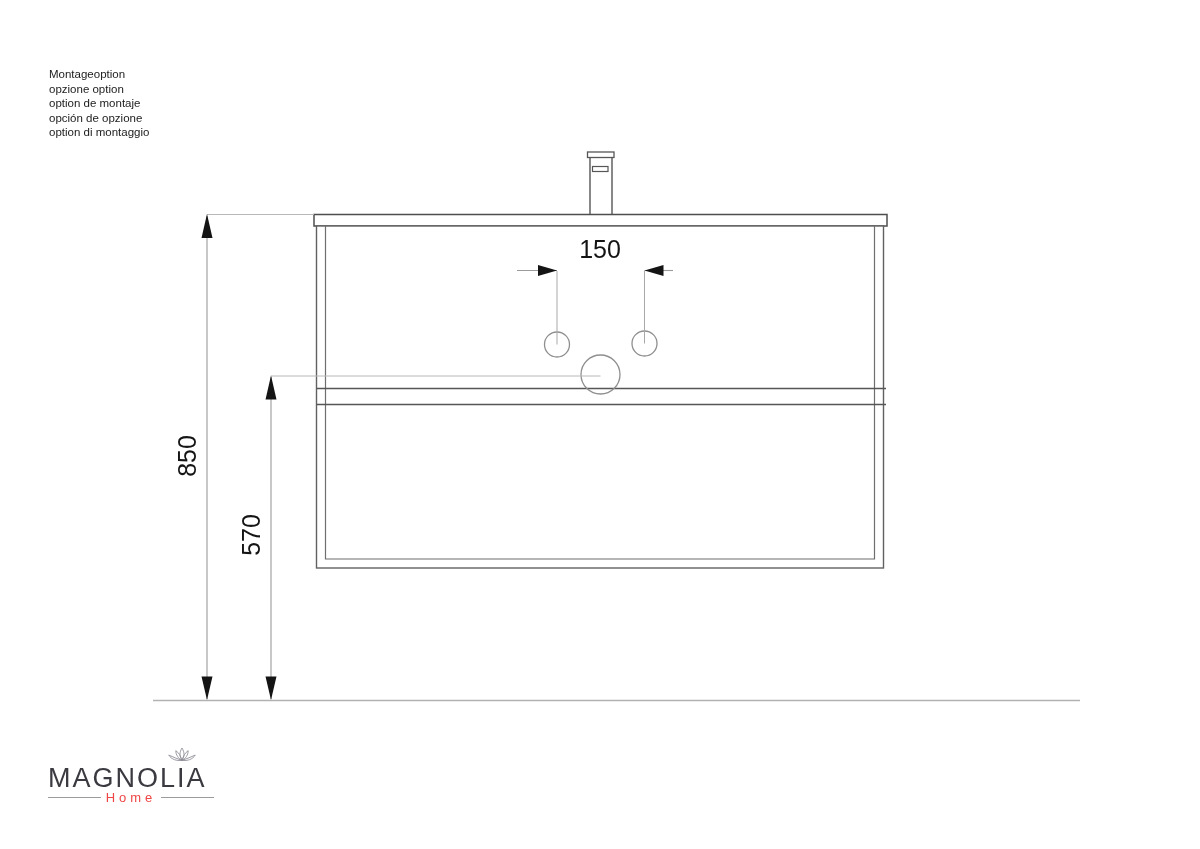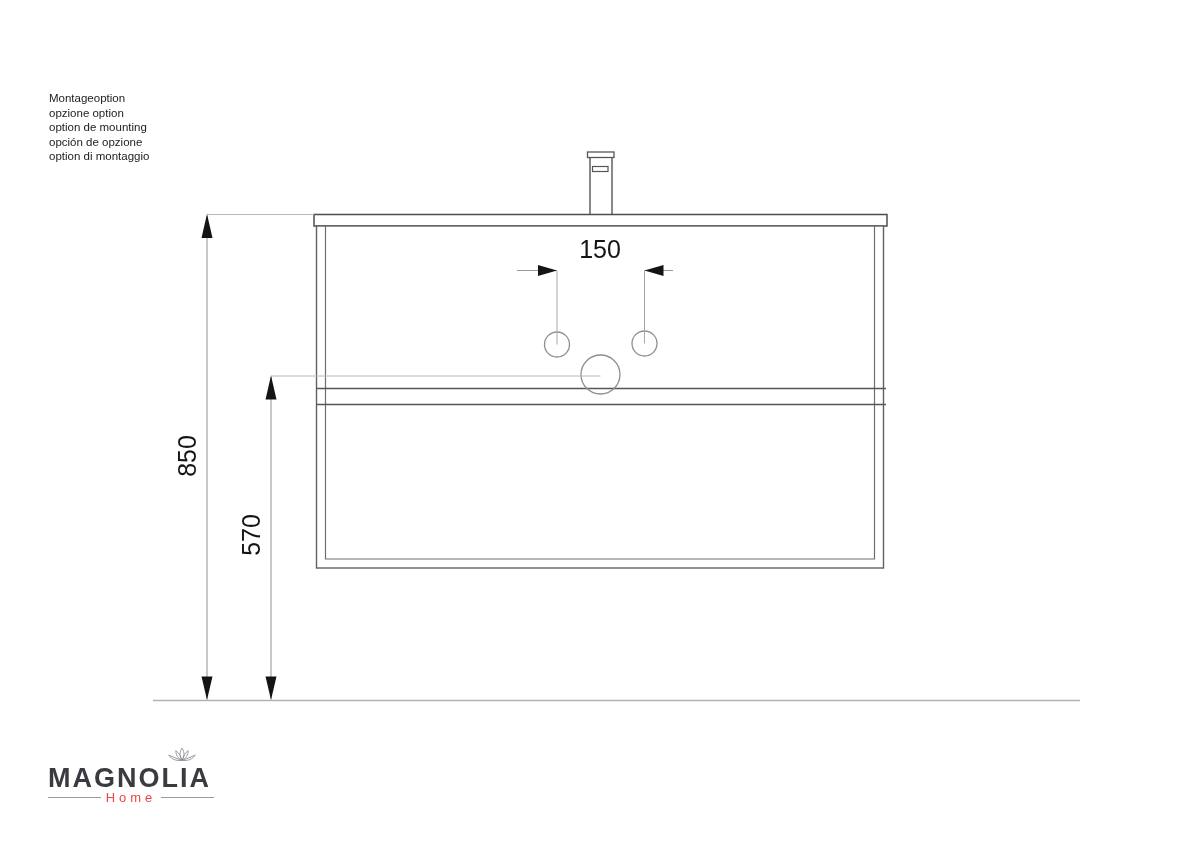--- a/index.html
+++ b/index.html
@@ -16,21 +16,20 @@
     overflow: hidden;
   }
   .notes {
     position: absolute;
     left: 49px;
     top: 67px;
     font-size: 11.5px;
     line-height: 14.6px;
     color: #1c1c1c;
     white-space: nowrap;
-    margin-top: 24px;
   }
   svg.drawing {
     position: absolute;
     left: 0;
     top: 0;
   }
   svg text {
     font-family: "Liberation Sans", sans-serif;
     fill: #141414;
   }
@@ -43,21 +42,21 @@
   .logo .flower {
     position: absolute;
     left: 119px;
     top: 1px;
   }
   .logo .brand {
     position: absolute;
     left: 0;
     top: 17px;
     font-size: 27px;
-    font-weight: 700;
+    font-weight: 400;
     letter-spacing: 2px;
     color: #3a3a40;
     white-space: nowrap;
   }
   .logo .home-row {
     position: absolute;
     left: 0;
     top: 44px;
     width: 166px;
     display: flex;
@@ -77,21 +76,21 @@
   }
 </style>
 </head>
 <body>
 
 <div class="canvas">
 
   <div class="notes">
     <div>Montageoption</div>
     <div>opzione option</div>
-    <div>option de mounting</div>
+    <div>option de montaje</div>
     <div>opción de opzione</div>
     <div>option di montaggio</div>
   </div>
 
   <svg class="drawing" width="1200" height="849" viewBox="0 0 1200 849">
 
     <line x1="153" y1="700.5" x2="1080" y2="700.5" stroke="#b2b2b2" stroke-width="1.6"></line>
 
     <g>
       <rect x="590" y="156.5" width="22" height="58.5" fill="#ffffff" stroke="#565656" stroke-width="1.4"></rect>

